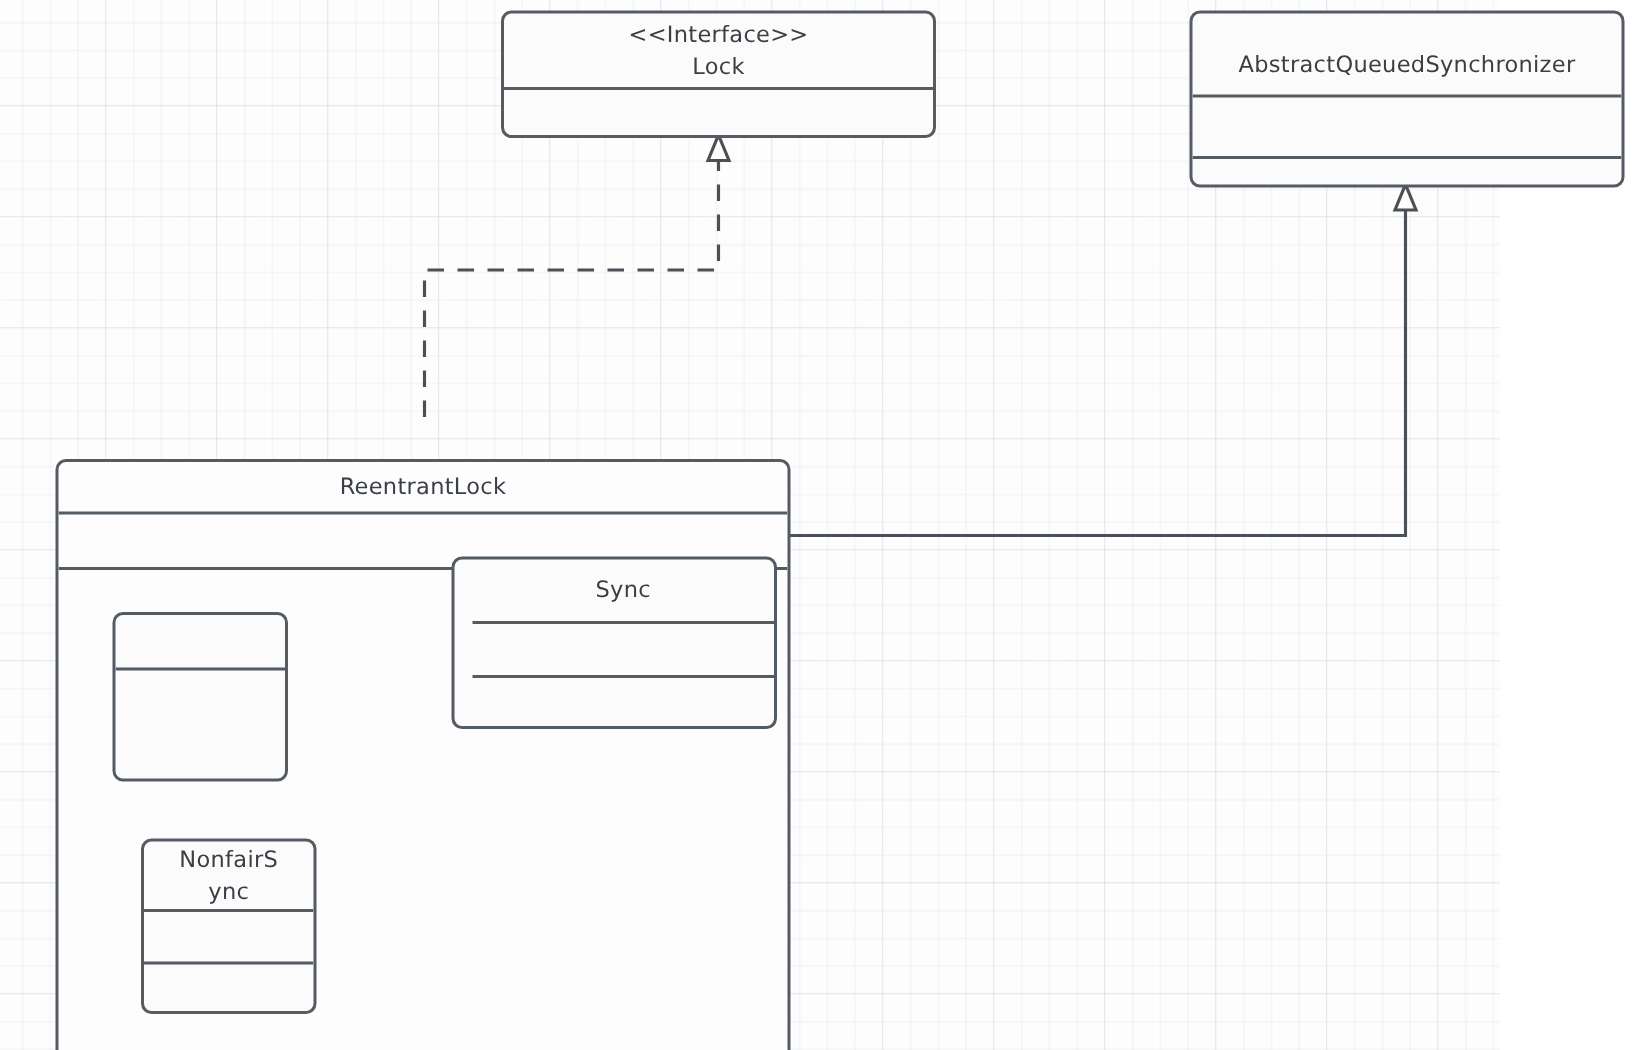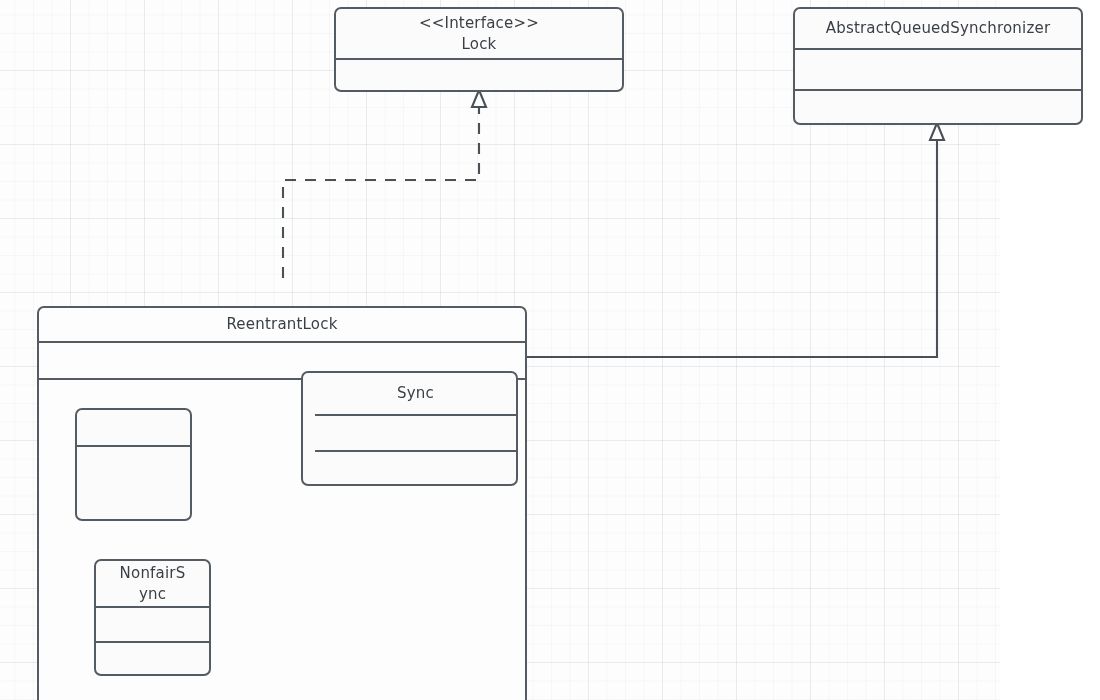--- a/index.html
+++ b/index.html
@@ -82,21 +82,21 @@
     width: 68px;
     word-break: break-all;
   }
 
   
   #node-lock            { left: 334px; top: 7px;   width: 290px; height: 85px; }
   #node-lock .c1        { height: 49px; }
   #node-lock .c2        { height: 34px; }
 
   #node-aqs             { left: 793px; top: 7px;   width: 290px; height: 118px; }
-  #node-aqs .c1         { height: 39px; }
+  #node-aqs .c1         { height: 39px; margin-top: 15px; }
   #node-aqs .c2         { height: 41px; }
   #node-aqs .c3         { height: 36px; }
 
   #node-reentrantlock   { left: 37px;  top: 278px; width: 490px; height: 406px; margin-top: 28px; }
   #node-reentrantlock .c1 { height: 33px; }
   #node-reentrantlock .c2 { height: 37px; }
   #node-reentrantlock .c3 { height: 332px; }
 
   #node-sync            { left: 301px; top: 371px; width: 217px; height: 115px; padding-left: 12px; }
   #node-sync .c1        { height: 41px; }

